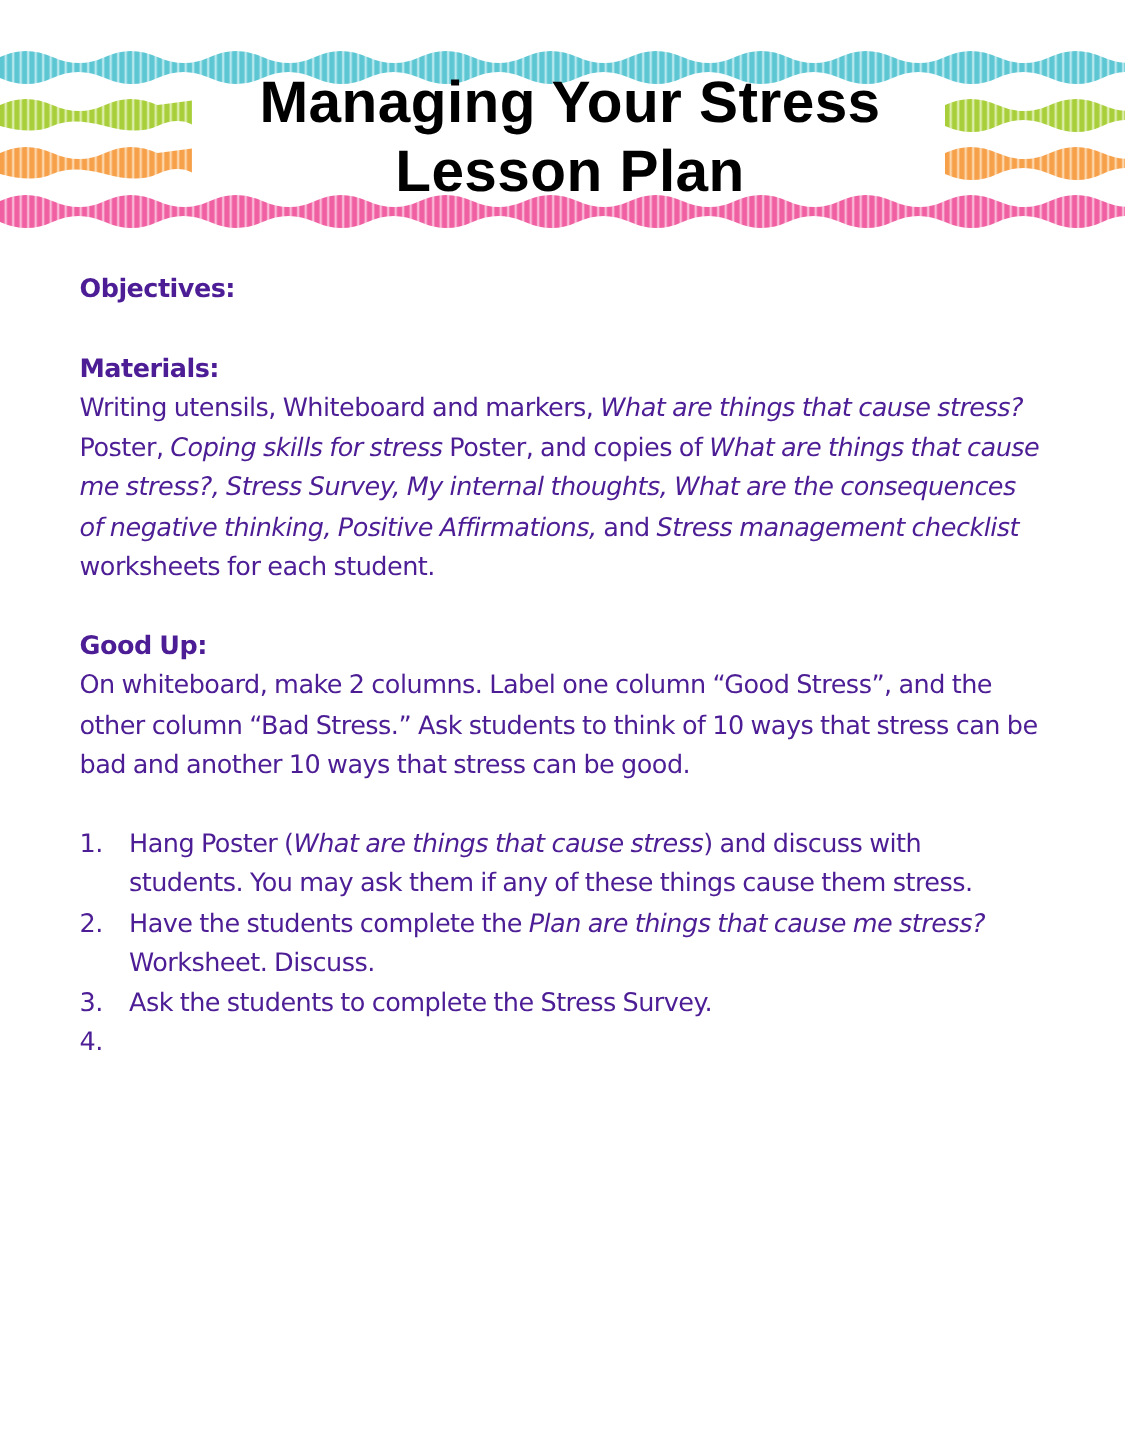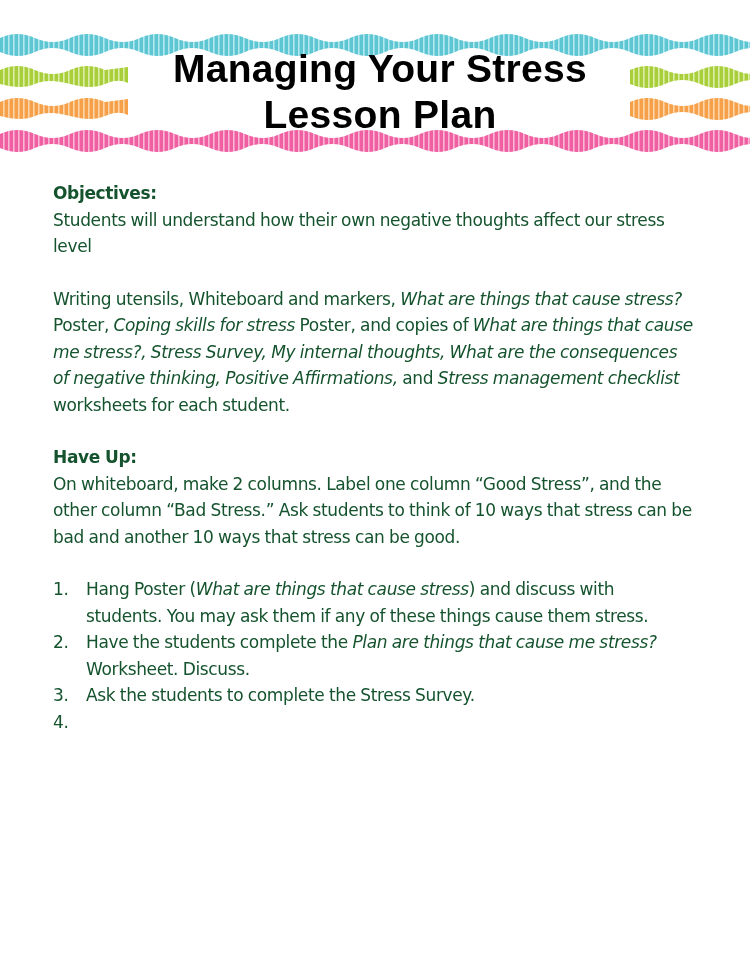--- a/index.html
+++ b/index.html
@@ -1,21 +1,21 @@
 <!DOCTYPE html>
 <html><head>
 <meta charset="utf-8">
 <style>
   html, body { margin: 0; padding: 0; background: #ffffff; }
   body { width: 750px; height: 970px; position: relative; overflow: hidden; font-family: "Liberation Sans", "DejaVu Sans", sans-serif; color: #1a1a1a; }
   .banner { position: absolute; left: 0; top: 0; width: 750px; height: 160px; }
   .title { position: absolute; left: 0; width: 760px; text-align: center; font-family: "Liberation Sans", sans-serif; font-weight: bold; font-size: 39px; color: #000; letter-spacing: 0.3px; line-height: 1; }
   .title.l1 { top: 49px; }
   .title.l2 { top: 95px; }
-  .content { position: absolute; left: 53px; top: 180px; width: 640px; font-family: "DejaVu Sans", sans-serif; font-size: 17px; line-height: 26.5px; color: #14532d; letter-spacing: -0.35px; word-spacing: -0.5px; }
+  .content { position: absolute; left: 53px; top: 180px; width: 640px; font-family: "DejaVu Sans", sans-serif; font-size: 17px; line-height: 26.5px; color: #4c1d95; letter-spacing: -0.35px; word-spacing: -0.5px; }
   .sec { margin: 0 0 26px 0; }
   .sec h2 { margin: 0; font-size: 17px; font-weight: bold; line-height: 26.5px; }
   .sec p { margin: 0; }
   .ol { margin: 0; padding: 0; list-style: none; }
   .ol li { position: relative; padding-left: 33px; }
   .ol li .num { position: absolute; left: 0; top: 0; }
   i { font-style: italic; }
 </style>
 </head>
 <body>
@@ -56,29 +56,29 @@
     <rect x="132" y="56" width="494" height="72" fill="#ffffff"></rect>
   </svg>
   <div class="title l1">Managing Your Stress</div>
   <div class="title l2">Lesson Plan</div>
 </div>
 
 <div class="content">
 
   <div class="sec">
     <h2>Objectives:</h2>
-    <p>Students will understand how their own negative thoughts affect our stress level</p>
   </div>
 
   <div class="sec">
+    <h2>Materials:</h2>
     <p><span>Writing utensils, Whiteboard and markers, </span><i>What are things that cause stress?</i><span> Poster, </span><i>Coping skills for stress</i><span> Poster, and copies of </span><i>What are things that cause me stress?, Stress Survey, My internal thoughts, What are the consequences of negative thinking, Positive Affirmations,</i><span> and </span><i>Stress management checklist</i><span> worksheets for each student.</span></p>
   </div>
 
   <div class="sec">
-    <h2>Have Up:</h2>
+    <h2>Good Up:</h2>
     <p>On whiteboard, make 2 columns.  Label one column “Good Stress”, and the other column “Bad Stress.”  Ask students to think of 10 ways that stress can be bad and another 10 ways that stress can be good.</p>
   </div>
 
   <div class="sec">
     <ol class="ol">
       <li>
         <span class="num">1.</span><span>Hang Poster (</span><i>What are things that cause stress</i><span>) and discuss with students.  You may ask them if any of these things cause them stress.</span>
       </li>
       <li>
         <span class="num">2.</span><span>Have the students complete the </span><i>Plan are things that cause me stress?</i><span> Worksheet.  Discuss.</span>

